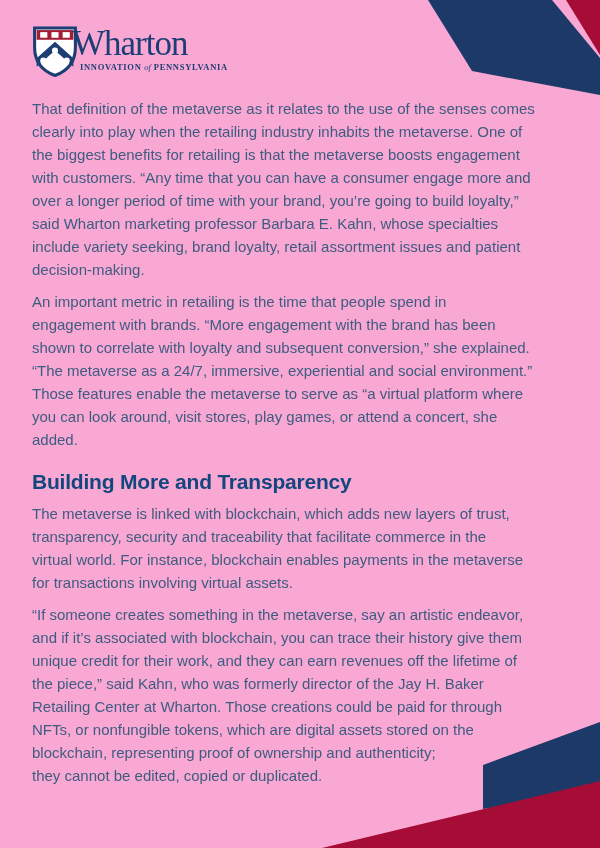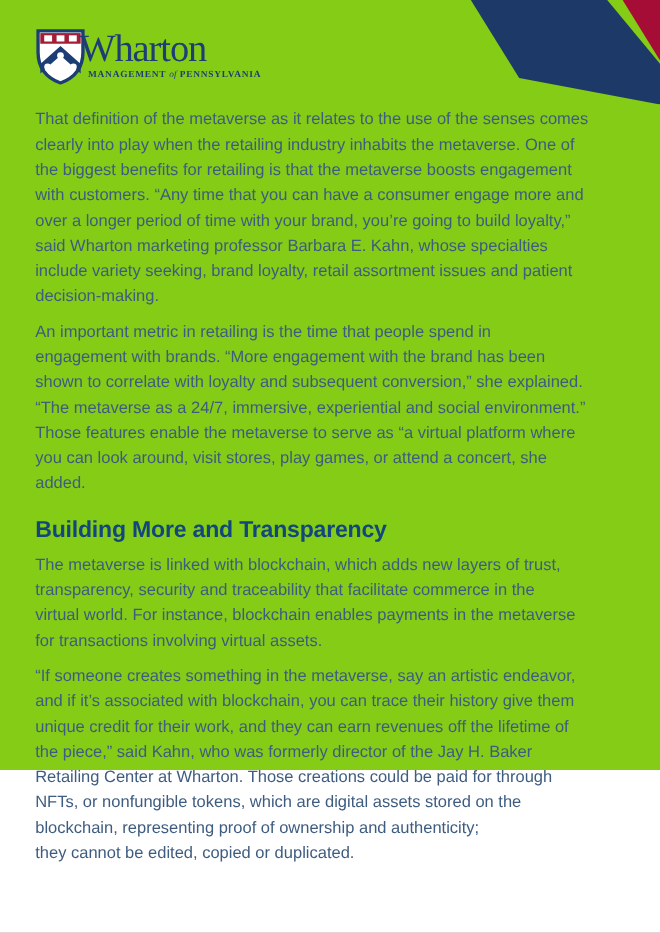--- a/index.html
+++ b/index.html
@@ -12,21 +12,21 @@
     --shield-red: #A31E35;
   }
   html, body { margin: 0; padding: 0; }
   body {
     width: 600px; height: 848px;
     background: #ffffff;
     font-family: "Liberation Sans", sans-serif;
     position: relative;
     overflow: hidden;
   }
-  .page { position: absolute; inset: 0; width: 600px; height: 700px; background: #84cc16; }
+  .page { position: absolute; inset: 0; width: 600px; height: 848px; background: #f9a8d4; }
 
   
   .decor-layer { position: absolute; inset: 0; z-index: 0; pointer-events: none; }
   .shape { position: absolute; inset: 0; }
   .shape.top-blue  { background: var(--navy);
     clip-path: polygon(428px 0px, 552px 0px, 600px 58px, 600px 95px, 472px 71px); }
   .shape.top-red   { background: var(--crimson);
     clip-path: polygon(566px 0px, 600px 0px, 600px 55px); }
   .shape.bot-blue  { background: var(--navy);
     clip-path: polygon(483px 765px, 600px 722px, 600px 792px, 483px 809px); }
@@ -91,21 +91,21 @@
       <rect x="30" y="6" width="7" height="5.5" fill="#ffffff"></rect>
       <path d="M4.5,40 L22.5,24 L40.5,40 L40.5,31.5 L22.5,15.5 L4.5,31.5 Z" fill="var(--logo-navy)"></path>
       <circle cx="11" cy="34" r="3" fill="#ffffff"></circle>
       <circle cx="22.5" cy="24" r="3" fill="#ffffff"></circle>
       <circle cx="34" cy="34" r="3" fill="#ffffff"></circle>
     </svg>
 
     <div class="wharton-text">
       <div class="wharton-word">Wharton</div>
       <div class="univ-line">
-        <span>MANAGEMENT</span>
+        <span>INNOVATION</span>
         <span class="of">of</span>
         <span>PENNSYLVANIA</span>
       </div>
     </div>
 
   </header>
 
   <main class="article">
     <p>That definition of the metaverse as it relates to the use of the senses comes
 clearly into play when the retailing industry inhabits the metaverse. One of

